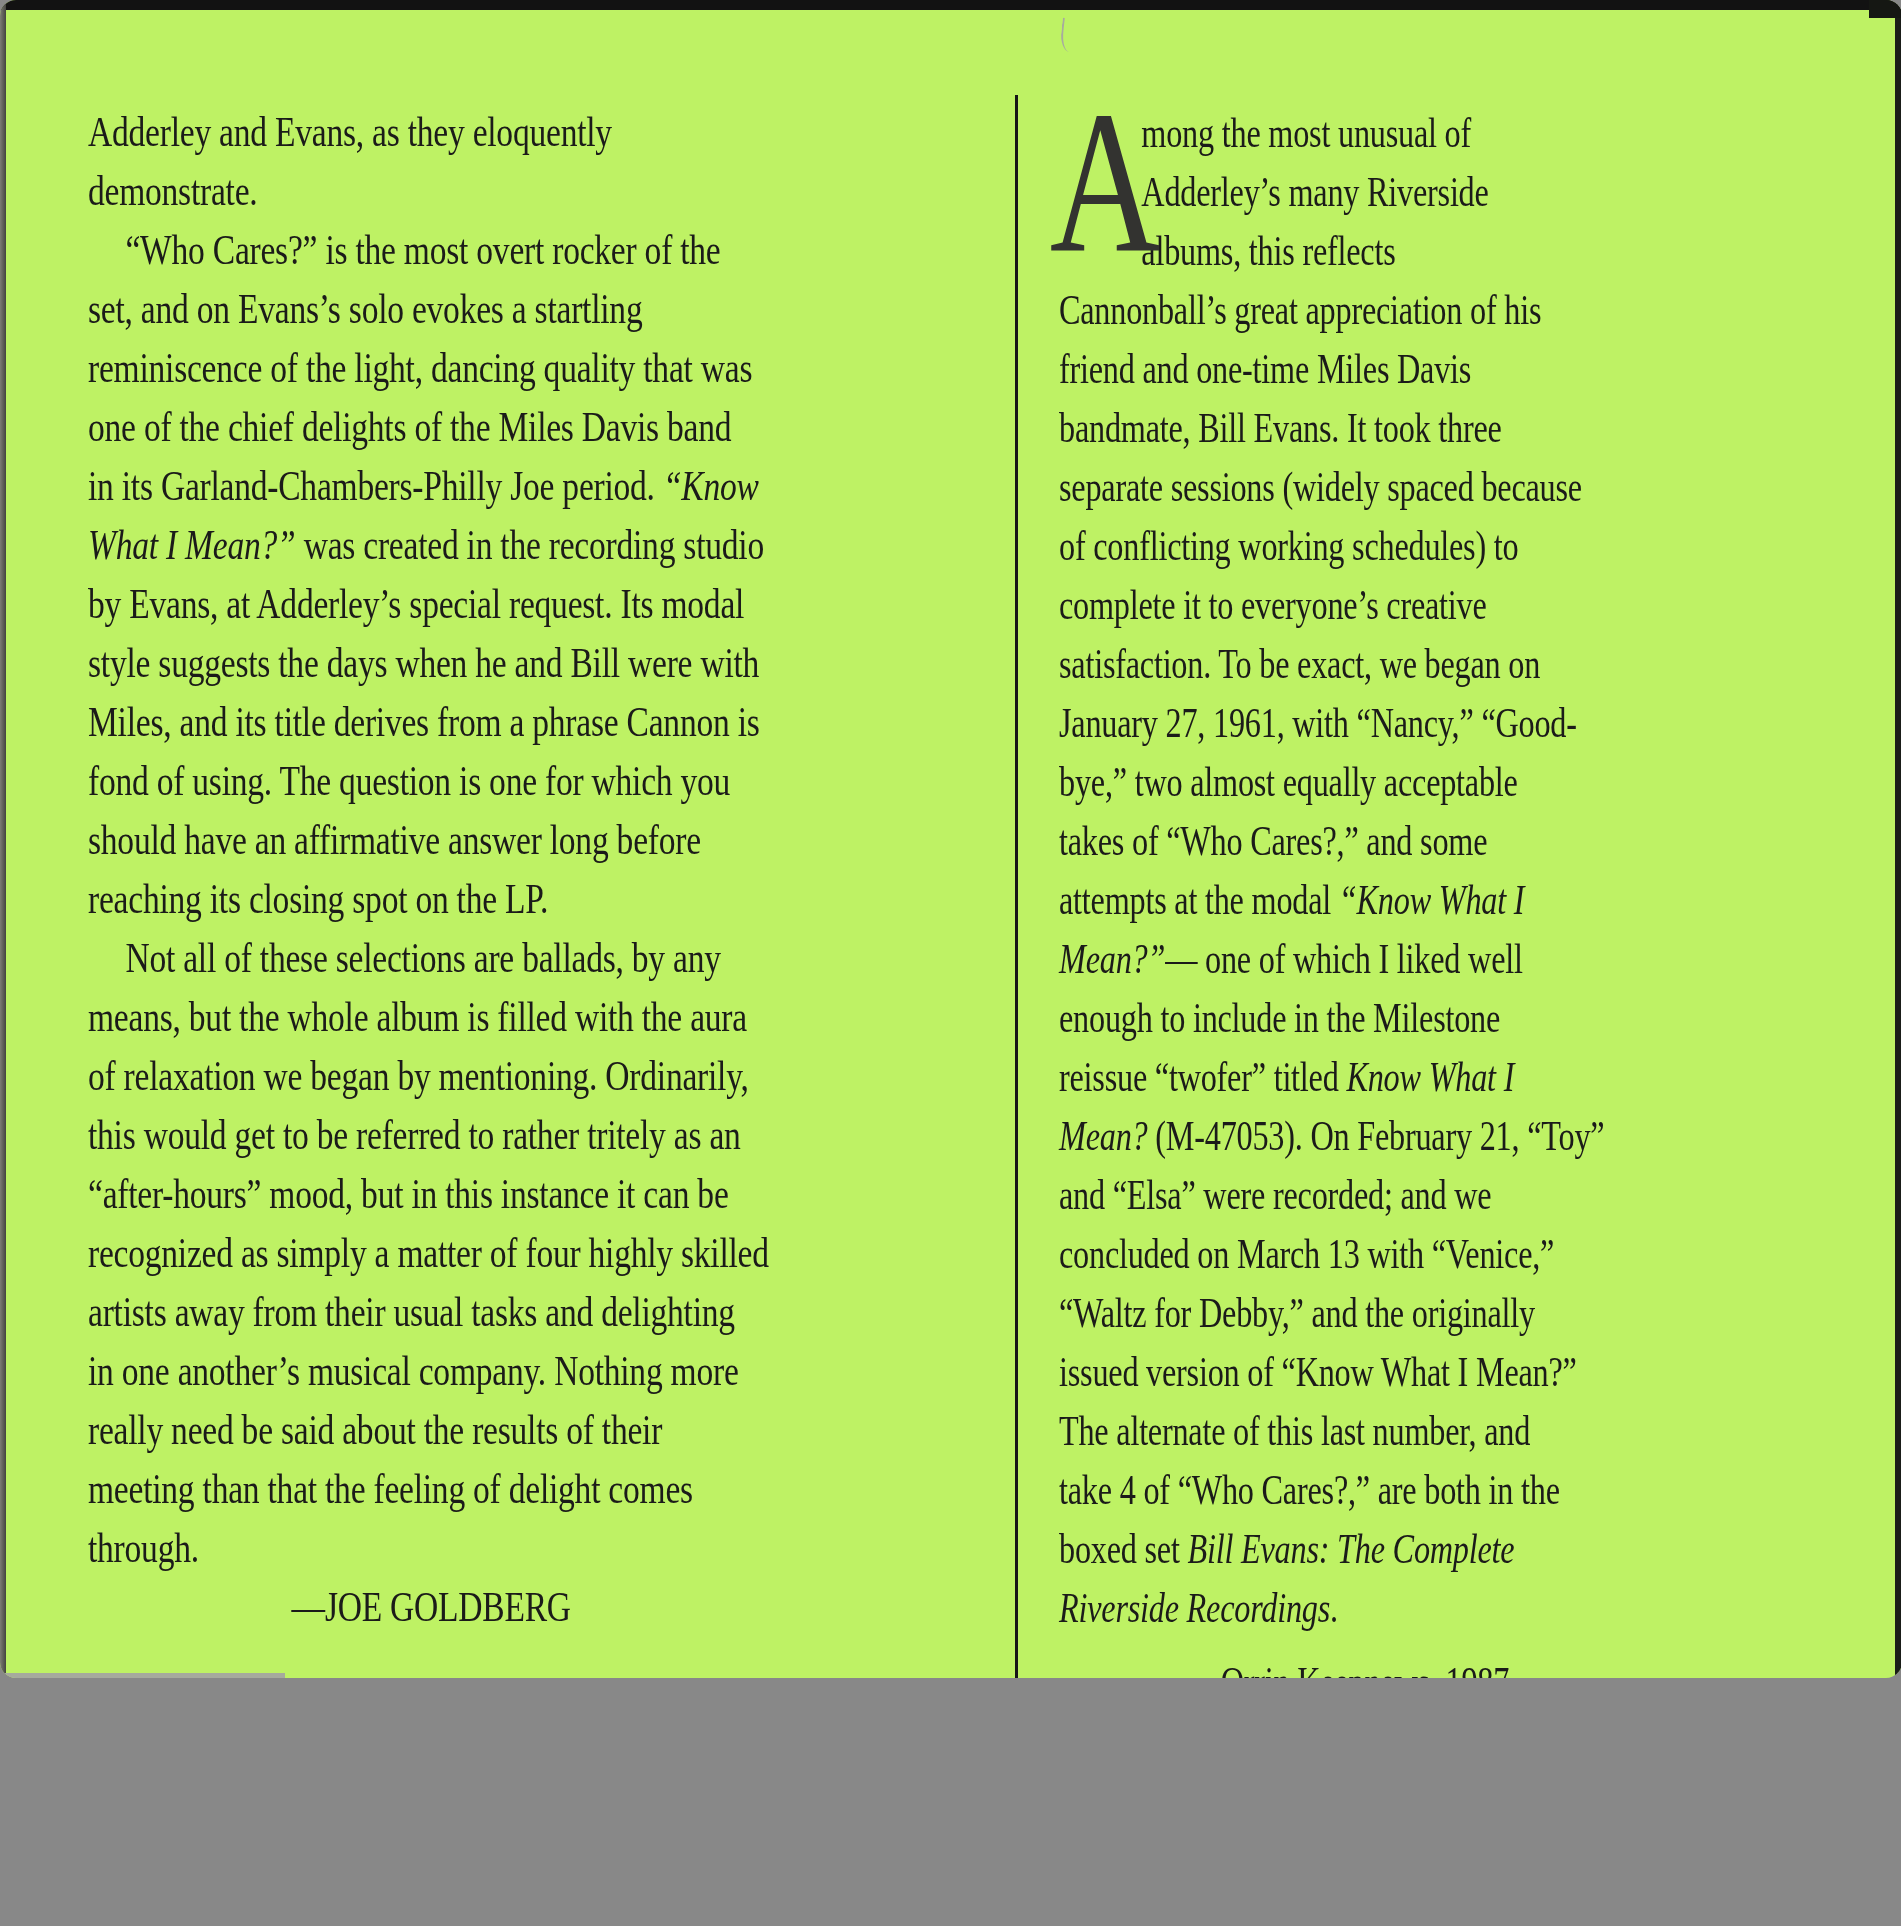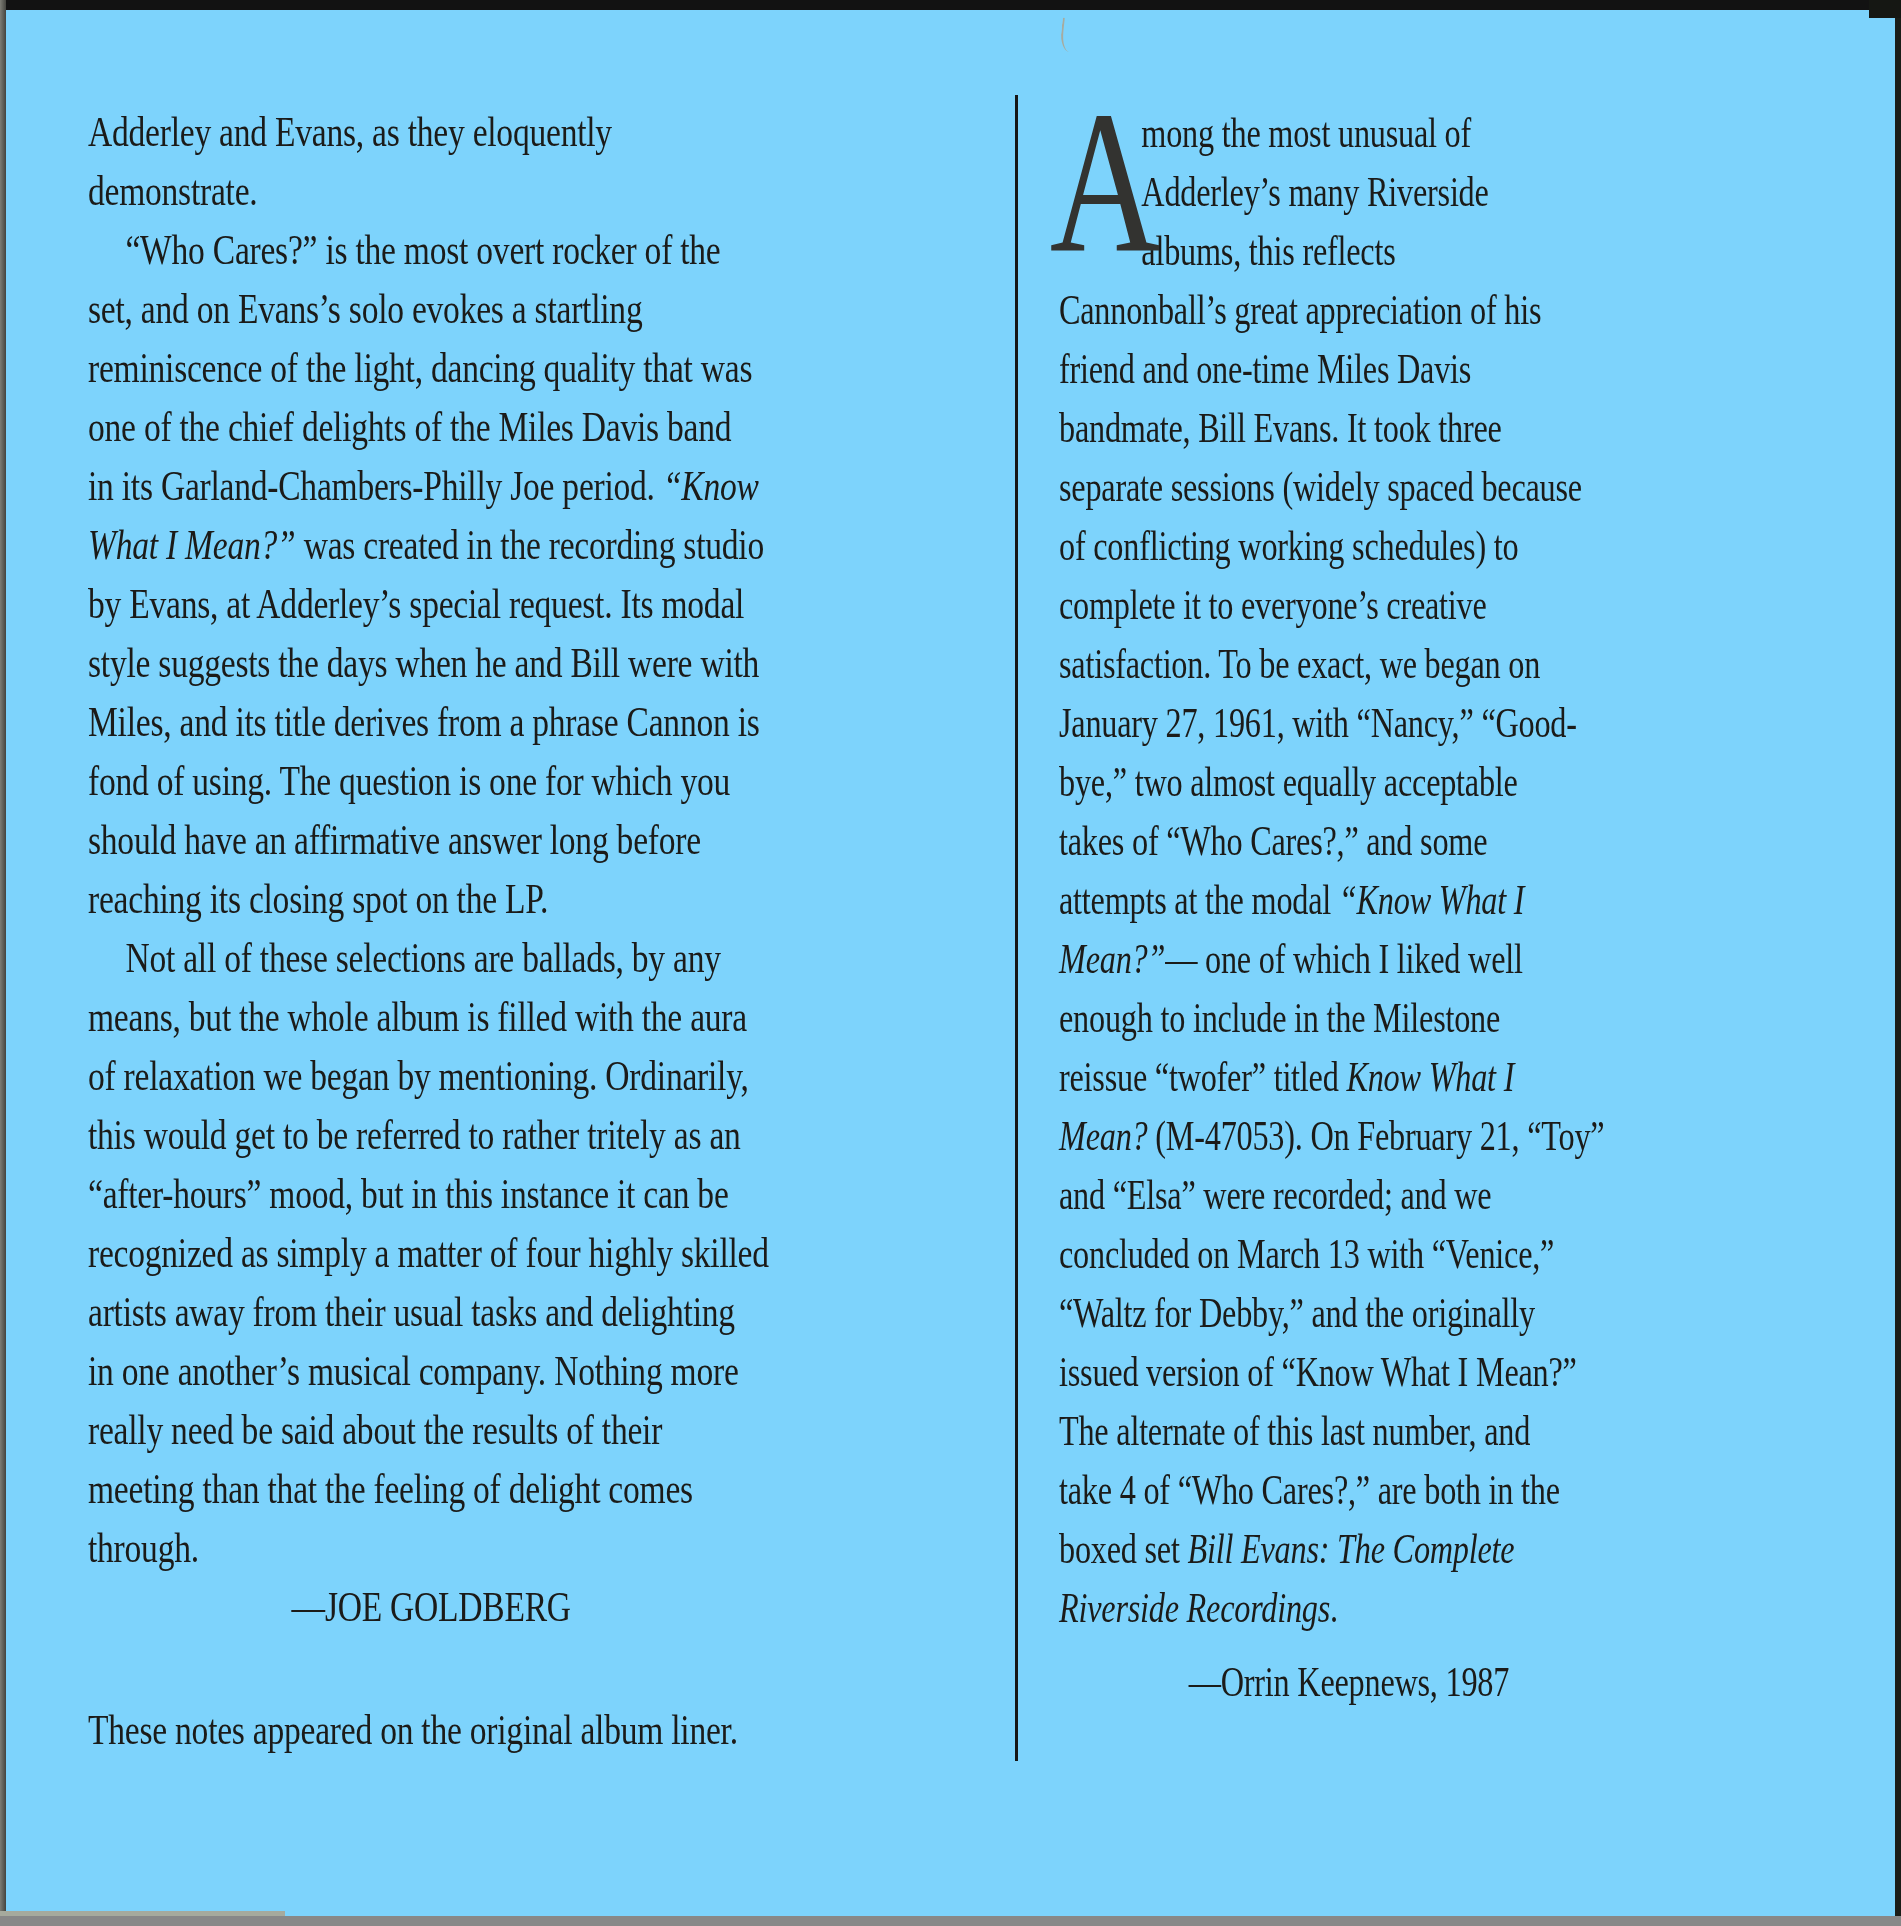--- a/index.html
+++ b/index.html
@@ -1,17 +1,17 @@
 <!DOCTYPE html>
 <html style="font-size:11px"><head>
 <meta charset="utf-8">
 <style>
   html,body{margin:0;padding:0;background:#888;}
-  #page{position:relative;width:1902px;height:1916px;background:#7dd3fc;overflow:hidden;
-        font-family:"Liberation Serif",serif;color:#1b1b19;}
+  #page{position:relative;width:1902px;height:1678px;background:#bef264;overflow:hidden;
+        font-family:"Liberation Serif",serif;color:#1b1b19;border-radius:16px;}
   
   .edge-top{position:absolute;top:0;left:0;right:0;height:9.5px;background:#121212;}
   .edge-right{position:absolute;top:0;right:0;width:7.5px;height:100%;background:#1a1d18;}
   .edge-right-corner{position:absolute;top:0;right:0;width:33px;height:17.6px;background:#151713;}
   .edge-left{position:absolute;top:0;left:0;width:6.1px;height:100%;
              background:linear-gradient(to right,#7d7d75,#44443f);}
   .edge-bottom-left{position:absolute;left:0;bottom:0;width:285px;height:4.8px;background:#a6aa9d;}
   .pencil-mark{position:absolute;left:1061px;top:17.6px;width:11px;height:34px;
                border-left:2px solid #a7ab9f;border-bottom-left-radius:80% 60%;
                transform:rotate(6deg);}

